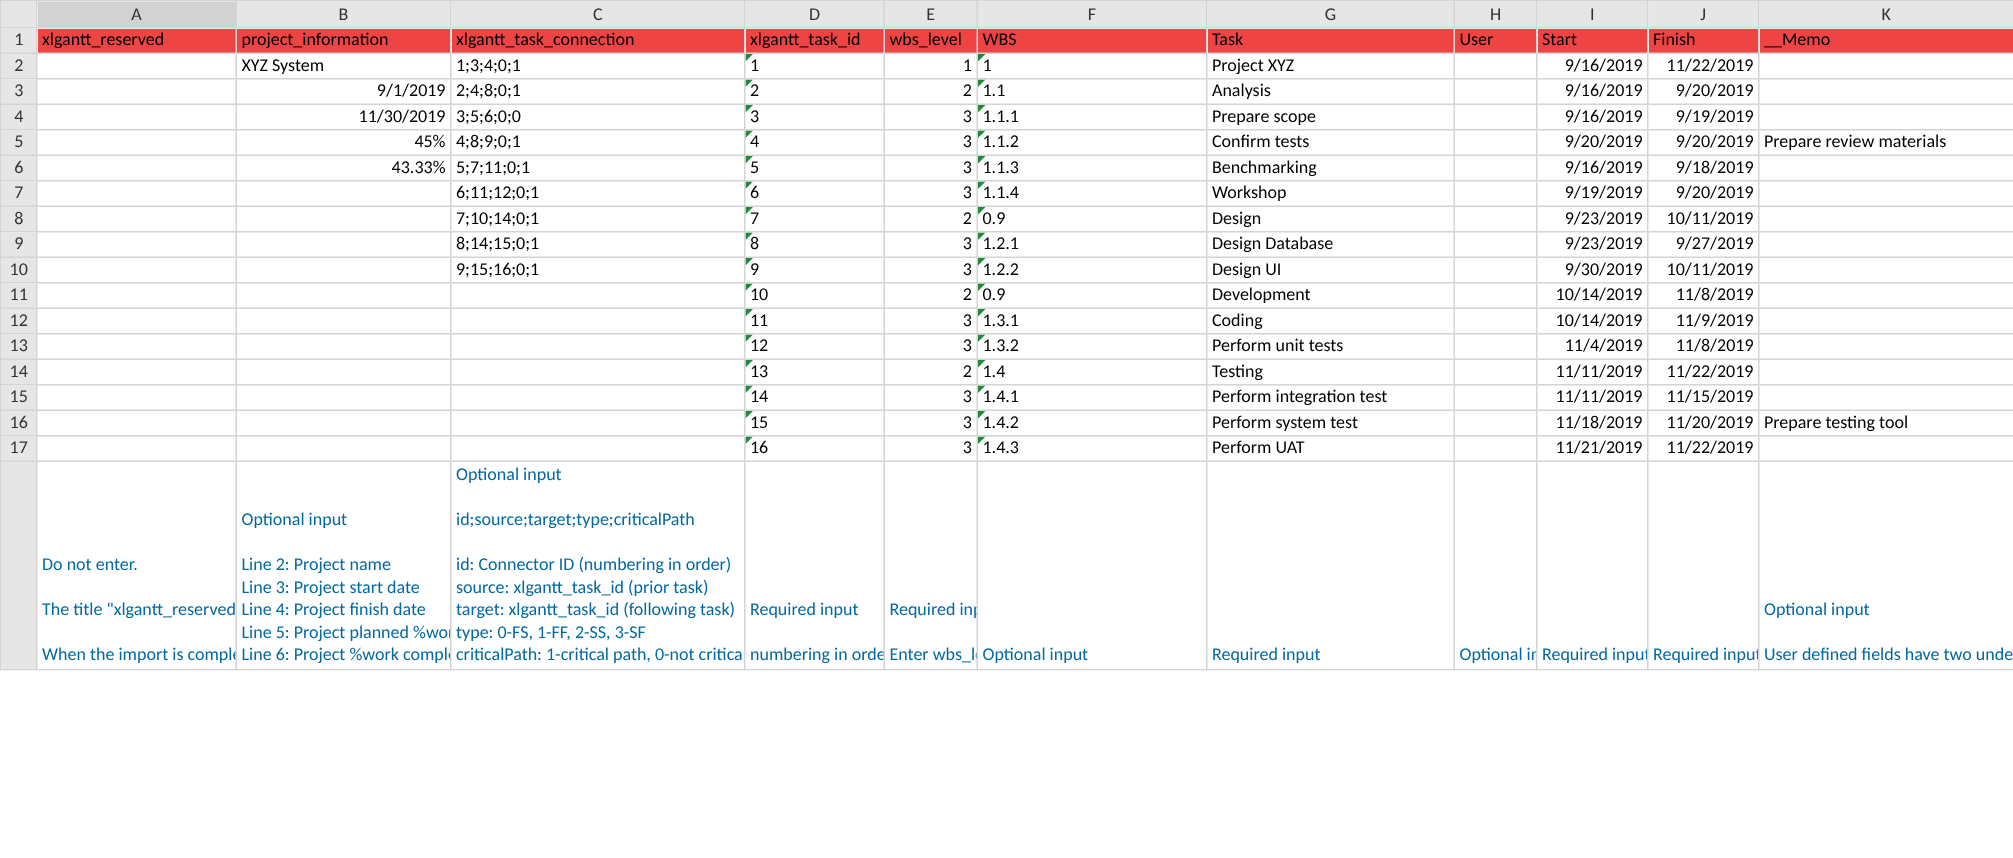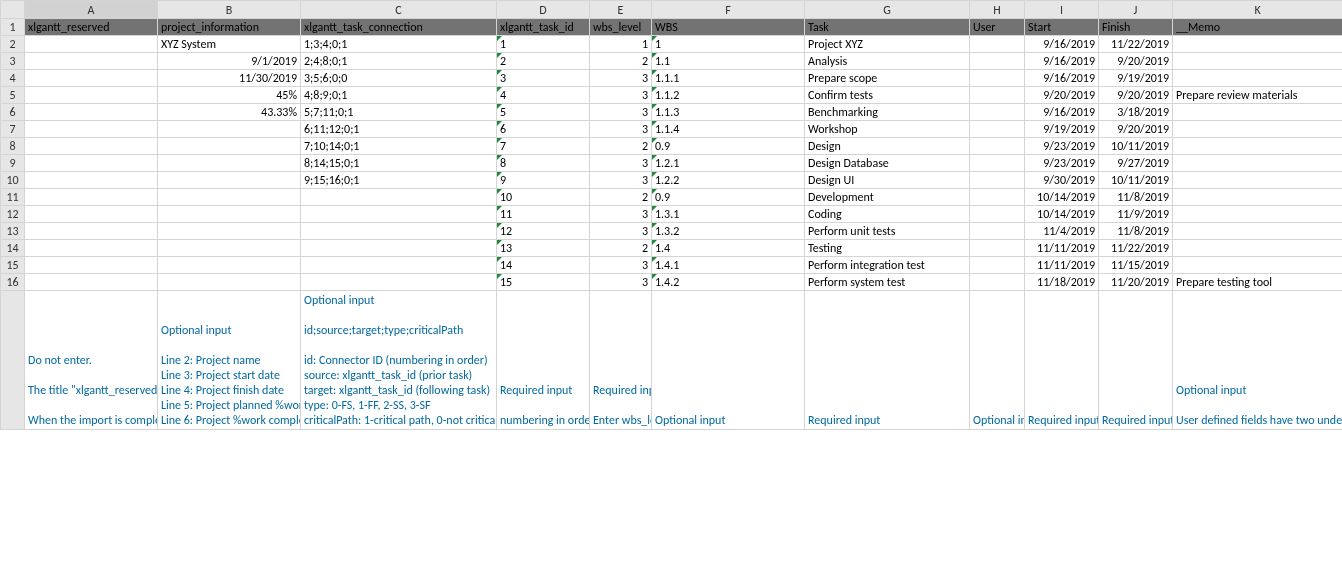--- a/index.html
+++ b/index.html
@@ -49,21 +49,21 @@
   col.cC  { width: 196px; }
   col.cD  { width: 93px; }
   col.cE  { width: 62px; }
   col.cF  { width: 153px; }
   col.cG  { width: 165px; }
   col.cH  { width: 55px; }
   col.cI  { width: 74px; }
   col.cJ  { width: 74px; }
   col.cK  { width: 170px; }
   tr.hdr td {
-    background: #737373;
+    background: #ef4444;
   }
   td.num { text-align: right; }
   td.txt { text-align: left; }
   td.tri { position: relative; }
   td.tri::before {
     content: "";
     position: absolute;
     left: 0; top: 0;
     width: 0; height: 0;
     border-top: 5px solid #1f8a3b;
@@ -183,21 +183,21 @@
       <th class="rowh">6</th>
       <td></td>
       <td class="num">43.33%</td>
       <td class="txt">5;7;11;0;1</td>
       <td class="txt tri">5</td>
       <td class="num">3</td>
       <td class="txt tri">1.1.3</td>
       <td class="txt">Benchmarking</td>
       <td></td>
       <td class="num">9/16/2019</td>
-      <td class="num">3/18/2019</td>
+      <td class="num">9/18/2019</td>
       <td></td>
     </tr>
     <tr>
       <th class="rowh">7</th>
       <td></td>
       <td></td>
       <td class="txt">6;11;12;0;1</td>
       <td class="txt tri">6</td>
       <td class="num">3</td>
       <td class="txt tri">1.1.4</td>
@@ -325,20 +325,34 @@
       <td></td>
       <td></td>
       <td class="txt tri">15</td>
       <td class="num">3</td>
       <td class="txt tri">1.4.2</td>
       <td class="txt">Perform system test</td>
       <td></td>
       <td class="num">11/18/2019</td>
       <td class="num">11/20/2019</td>
       <td class="txt">Prepare testing tool</td>
+    </tr>
+    <tr>
+      <th class="rowh">17</th>
+      <td></td>
+      <td></td>
+      <td></td>
+      <td class="txt tri">16</td>
+      <td class="num">3</td>
+      <td class="txt tri">1.4.3</td>
+      <td class="txt">Perform UAT</td>
+      <td></td>
+      <td class="num">11/21/2019</td>
+      <td class="num">11/22/2019</td>
+      <td></td>
     </tr>
 
     <tr class="instr">
       <th class="rowh"></th>
       <td class="ins">Do not enter.<br><br>The title "xlgantt_reserved" should be entered in cell A1, and there should be no value from line 2.<br><br>When the import is completed, the results are displayed in lines 2 and 3.</td>
       <td class="ins">Optional input<br><br>Line 2: Project name<br>Line 3: Project start date<br>Line 4: Project finish date<br>Line 5: Project planned %work complete<br>Line 6: Project %work complete</td>
       <td class="ins">Optional input<br><br>id;source;target;type;criticalPath<br><br>id: Connector ID (numbering in order)<br>source: xlgantt_task_id (prior task)<br>target: xlgantt_task_id (following task)<br>type: 0-FS, 1-FF, 2-SS, 3-SF<br>criticalPath: 1-critical path, 0-not critical path</td>
       <td class="ins">Required input<br><br>numbering in order</td>
       <td class="ins">Required input<br><br>Enter wbs_level as a number</td>
       <td class="ins">Optional input</td>

